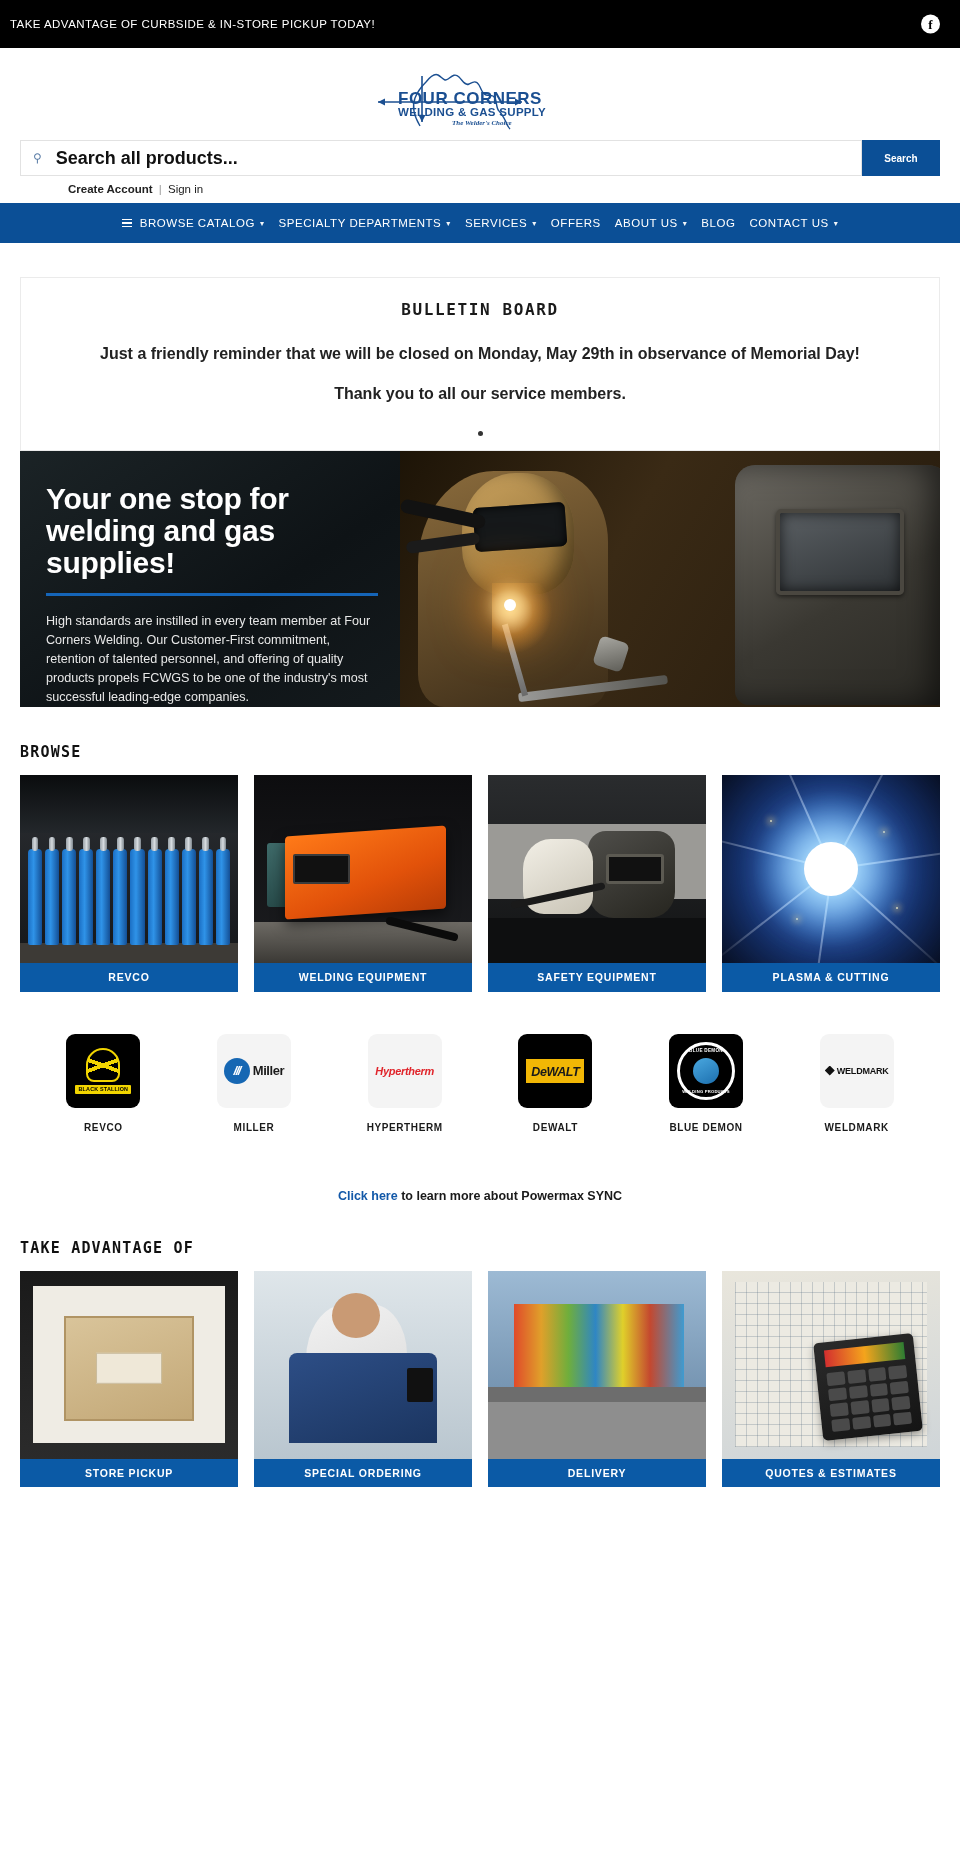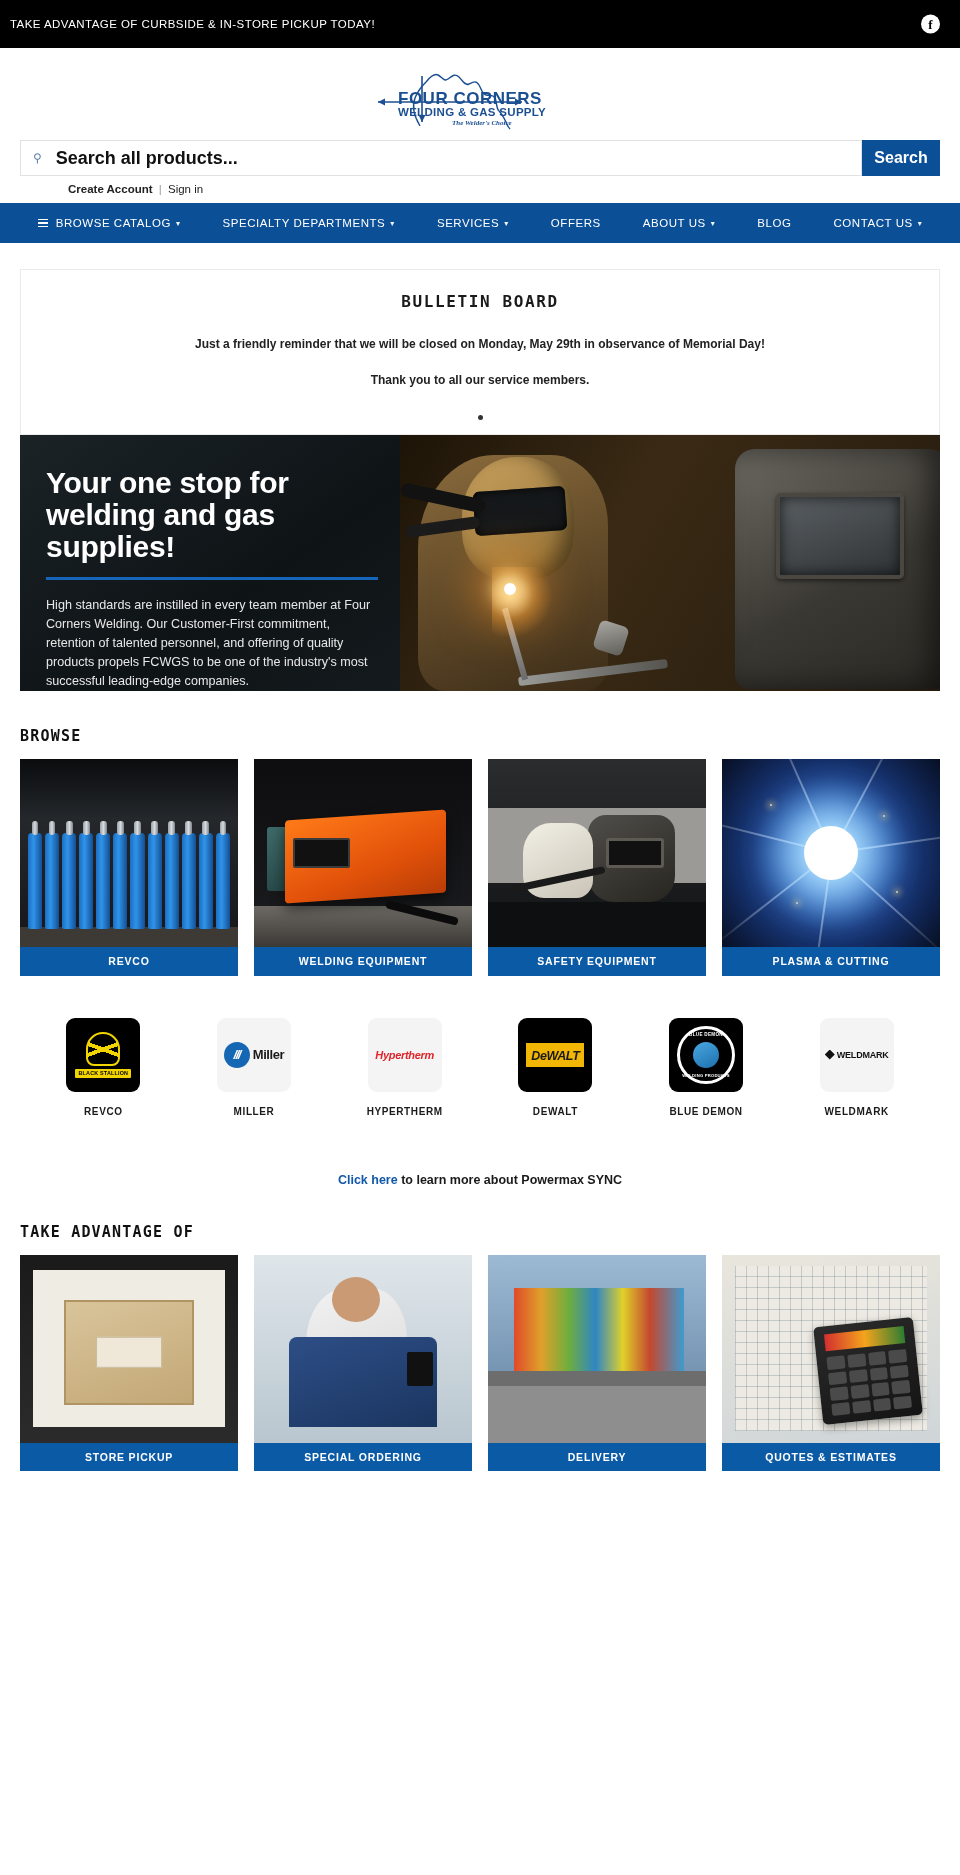--- a/index.html
+++ b/index.html
@@ -39,53 +39,53 @@
     display:flex; align-items:center; height:36px; padding:0 12px;
   }
   .search-ico { color:#5d7fa8; font-size:12px; margin-right:14px; }
   .search-input {
     border:none; outline:none; flex:1; font-size:18px;
     font-family:"Liberation Sans", sans-serif; color:#111; font-weight:700;
   }
   .search-input::placeholder { color:#111; font-weight:700; opacity:1; }
   .search-btn {
     width:78px; background:#0b4f96; color:#fff; border:none;
-    font-size:16px; font-weight:700; cursor:pointer;
+    font-size:10px; font-weight:700; cursor:pointer;
     font-family:"Liberation Sans", sans-serif;
   }
   .account-row { padding:7px 0 8px 48px; font-size:11.5px; }
   .account-row a { color:#222; text-decoration:none; }
   .acct-create { font-weight:700; }
   .acct-sep { color:#999; margin:0 3px; }
   .acct-signin { color:#333; }
 
   
   .mainnav { background:#0b4f96; height:40px; display:flex; align-items:center; justify-content:center; }
-  .mainnav ul { list-style:none; display:flex; align-items:center; gap:42px; }
+  .mainnav ul { list-style:none; display:flex; align-items:center; gap:14px; }
   .mainnav li { color:#fff; font-size:11.5px; letter-spacing:.55px; cursor:pointer; display:flex; align-items:center; gap:5px; white-space:nowrap; }
   .caret { font-size:8px; opacity:.95; }
   .burger { display:inline-block; width:10px; height:9px; position:relative; margin-right:3px; }
   .burger i { position:absolute; left:0; width:100%; height:1.6px; background:#fff; }
   .burger i:nth-child(1){ top:0; }
   .burger i:nth-child(2){ top:3.7px; }
   .burger i:nth-child(3){ top:7.4px; }
 
   
-  .content { padding:8px 20px; }
+  .content { padding:16px 20px; }
 
   
   .bulletin {
     border:1px solid #ebebeb; margin-top:18px; padding:22px 20px 10px 20px; text-align:center;
     background:#fff;
   }
   .bulletin-title {
     font-family:"DejaVu Sans Mono", monospace; font-weight:700;
     font-size:16px; letter-spacing:1.6px; color:#1a1a1a; margin-bottom:26px;
   }
-  .bulletin-line { font-size:12px; font-weight:700; color:#222; margin-bottom:22px;margin-top:20px; }
+  .bulletin-line { font-size:16px; font-weight:700; color:#222; margin-bottom:22px;margin-top:20px; }
   .bulletin-dots { display:flex; justify-content:center; gap:6px; padding:6px 0 4px 0; }
   .dot { width:5px; height:5px; border-radius:50%; background:#333; }
 
   
   .hero { display:flex; height:256px; margin-top:0; overflow:hidden; }
   .hero-left {
     width:380px; background:#151b1e; color:#fff;
     padding:32px 26px 0 26px; position:relative;
     background-image:linear-gradient(145deg,#1b2326 0%,#0e1316 60%,#141a1d 100%);
   }

